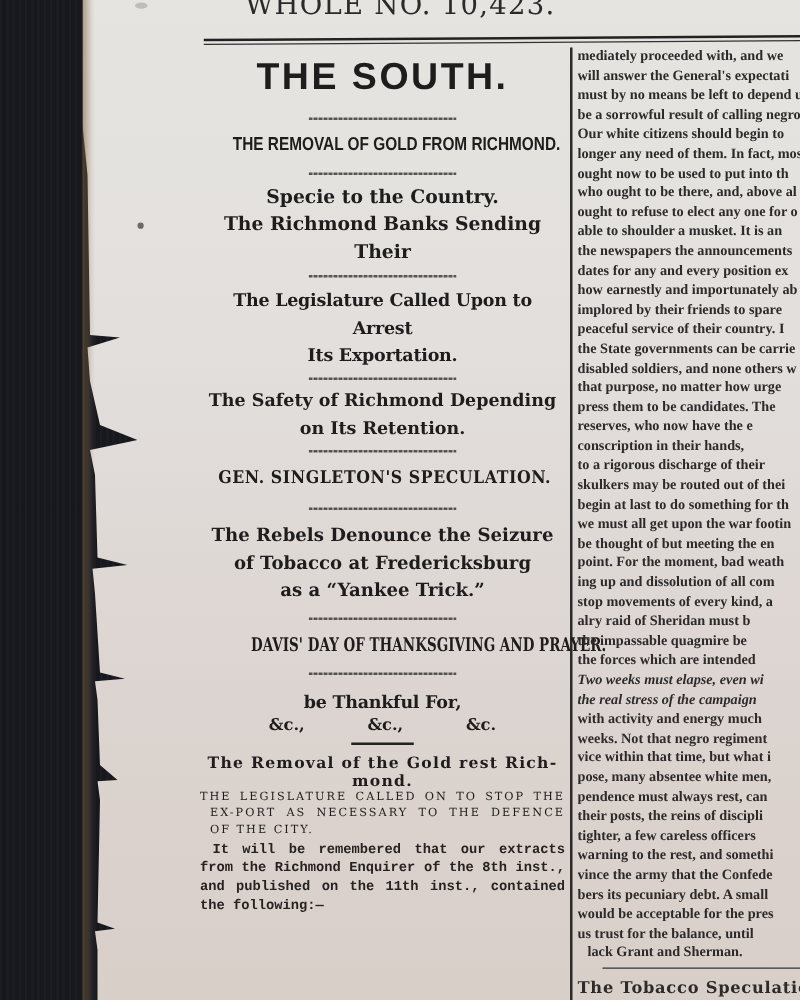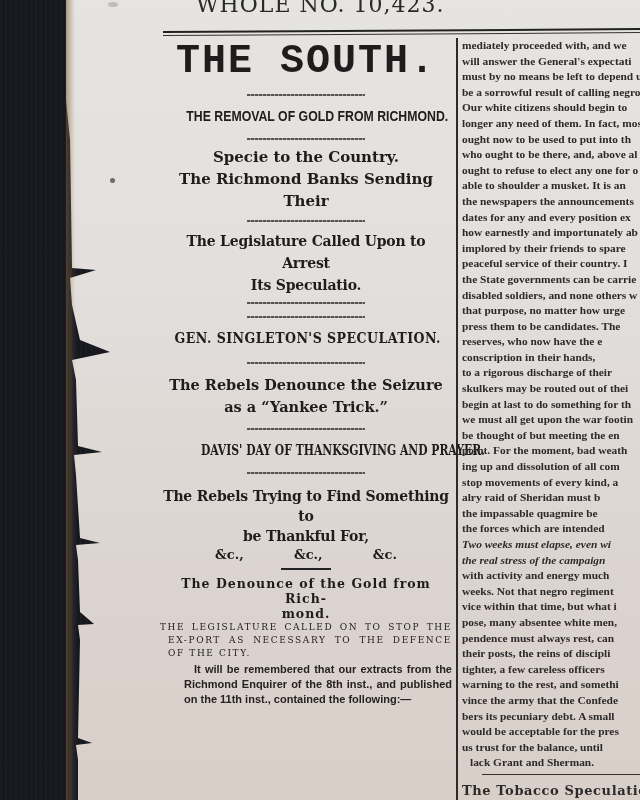--- a/index.html
+++ b/index.html
@@ -78,23 +78,23 @@
       background: #2b2b2b;
     }
     .main-col {
       position: absolute;
       left: 160px; top: 38px;
       width: 292px;
       color: #1e1c1c;
       text-align: center;
     }
     .h-title {
-      font-family: Liberation Mono, monospace;
-      font-weight: bold;
-      font-size: 40px;
+      font-family: Liberation Sans, sans-serif;
+      font-weight: bold;
+      font-size: 30px;
       letter-spacing: 2px;
       margin-top: 6px;
       line-height: 36px;
     }
     .deck-caps {
       font-family: "Liberation Sans", sans-serif;
       font-weight: bold;
       font-size: 15px;
       transform: scaleX(0.82);
       white-space: nowrap;
@@ -148,27 +148,26 @@
       font-weight: normal;
       font-size: 9px;
       letter-spacing: 1.6px;
       line-height: 13px;
       text-align: justify;
       text-align-last: left;
       padding-left: 8px;
       text-indent: -8px;
     }
     .body-text {
-      font-family: Liberation Sans, sans-serif;
+      font-family: Liberation Mono, monospace;
       font-size: 11px;
       line-height: 15px;
       text-align: justify;
       font-weight: bold;
       color: #262222;
-      margin-left: 24px;
     }
     .body-text p { margin: 0; text-indent: 10px; }
     .right-col {
       position: absolute;
       left: 462px; top: 38px;
       width: 200px;
       font-family: "Liberation Serif", serif;
       font-size: 11.4px;
       line-height: 15.6px;
       font-weight: bold;
@@ -220,63 +219,67 @@
     <div class="deck-serif">
       <div>Specie to the Country.</div>
       <div>The Richmond Banks Sending Their</div>
     </div>
     <div style="height:8px"></div>
     <div class="dash"></div>
     <div style="height:8px"></div>
 
     <div class="deck-serif tight" style="font-size:14px">
       <div>The Legislature Called Upon to Arrest</div>
-      <div>Its Speculatio.</div>
-    </div>
-    <div style="height:6px"></div>
-    <div class="dash"></div>
-    <div style="height:6px"></div>
-
+      <div>Its Exportation.</div>
+    </div>
+    <div style="height:6px"></div>
+    <div class="dash"></div>
+    <div style="height:6px"></div>
+
+    <div class="deck-serif" style="font-size:14px">
+      <div>The Safety of Richmond Depending</div>
+      <div>on Its Retention.</div>
+    </div>
     <div style="height:6px"></div>
     <div class="dash"></div>
     <div style="height:10px"></div>
 
     <div class="deck-caps-serif">GEN. SINGLETON'S SPECULATION.</div>
     <div style="height:14px"></div>
     <div class="dash"></div>
     <div style="height:10px"></div>
 
     <div class="deck-serif" style="font-size:14.5px">
       <div>The Rebels Denounce the Seizure</div>
+      <div>of Tobacco at Fredericksburg</div>
       <div>as a “Yankee Trick.”</div>
     </div>
     <div style="height:10px"></div>
     <div class="dash"></div>
     <div style="height:10px"></div>
 
     <div class="deck-caps" style="transform:scaleX(0.72);font-family:'DejaVu Serif',serif;">DAVIS' DAY OF THANKSGIVING AND PRAYER.</div>
     <div style="height:12px"></div>
     <div class="dash"></div>
     <div style="height:12px"></div>
 
     <div class="deck-serif tight" style="font-size:14px;line-height:20px">
-      <div>The Rebels Trying to Find Something to</div>
       <div>be Thankful For,</div>
     </div>
     <div class="etc-row">
       <span>&amp;c.,</span>
       <span>&amp;c.,</span>
       <span>&amp;c.</span>
     </div>
     <div style="height:4px"></div>
     <div class="solid-rule"></div>
     <div style="height:6px"></div>
 
     <div class="sub-head">
-      <div>The Denounce of the Gold from Rich-</div>
+      <div>The Removal of the Gold rest Rich-</div>
       <div>mond.</div>
     </div>
     <div class="small-caps-head">THE LEGISLATURE CALLED ON TO STOP THE EX-PORT AS NECESSARY TO THE DEFENCE OF THE CITY.</div>
     <div style="height:2px"></div>
     <div class="body-text">
       <p>It will be remembered that our extracts from the Richmond Enquirer of the 8th inst., and published on the 11th inst., contained the following:—</p>
     </div>
   </div>
 
   <div class="right-col">

